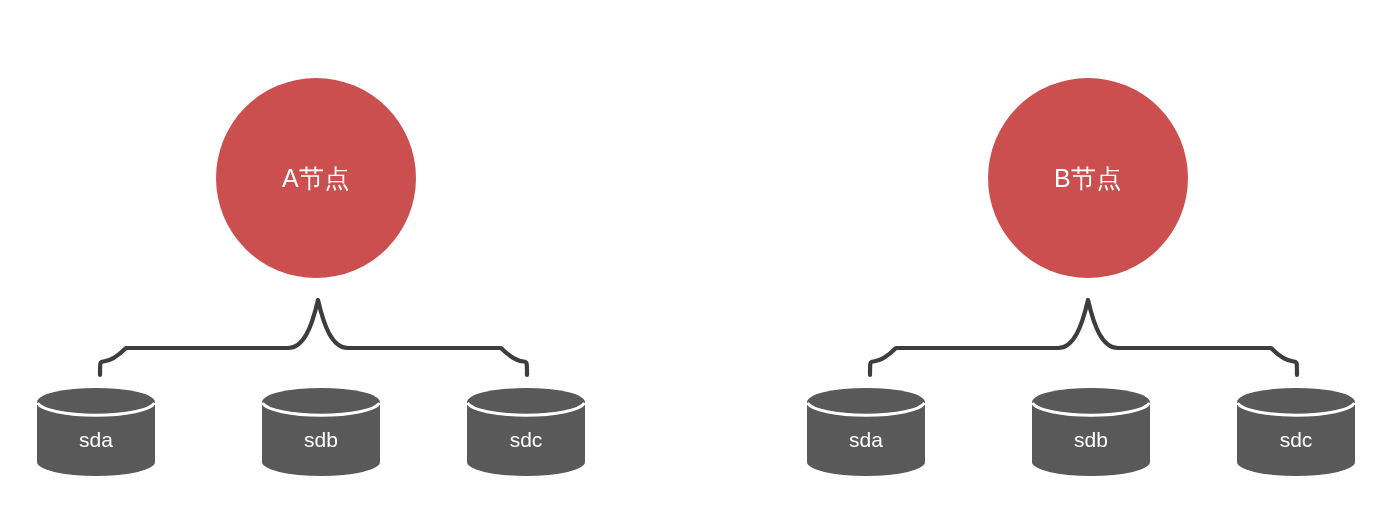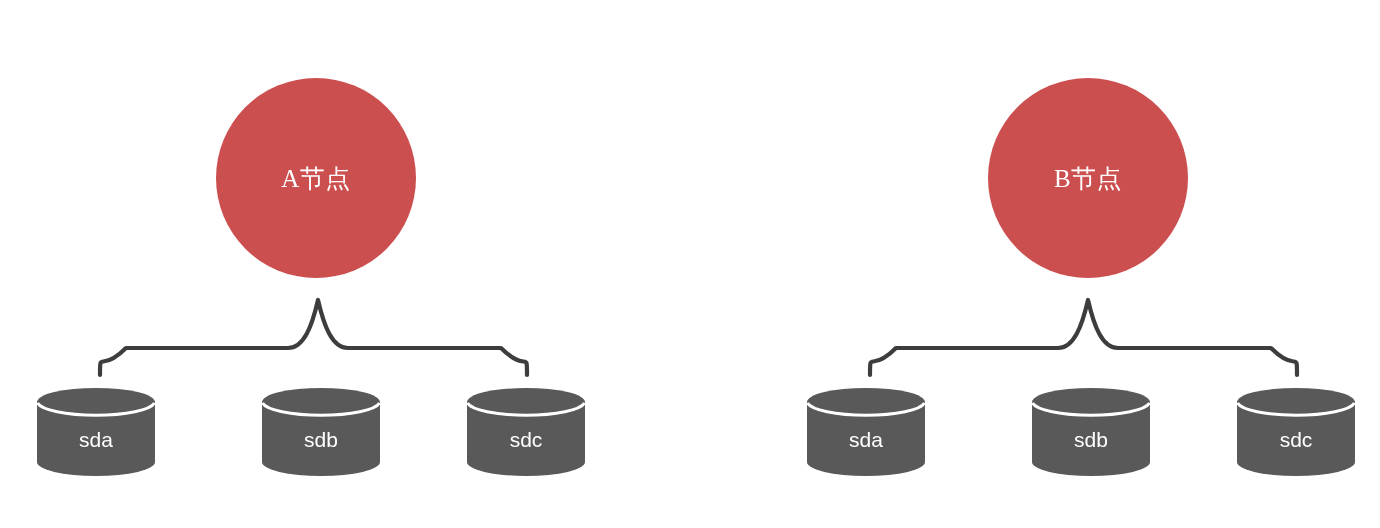--- a/index.html
+++ b/index.html
@@ -26,21 +26,20 @@
   }
   .node-label {
     position: absolute;
     color: #ffffff;
     font-size: 25px;
     line-height: 1;
     letter-spacing: 0.5px;
     white-space: nowrap;
     transform: translate(-50%, -50%);
     pointer-events: none;
-    font-family: Liberation Serif, serif;
   }
   .disk-label {
     position: absolute;
     color: #ffffff;
     font-size: 21px;
     line-height: 1;
     white-space: nowrap;
     transform: translate(-50%, -50%);
     pointer-events: none;
   }

